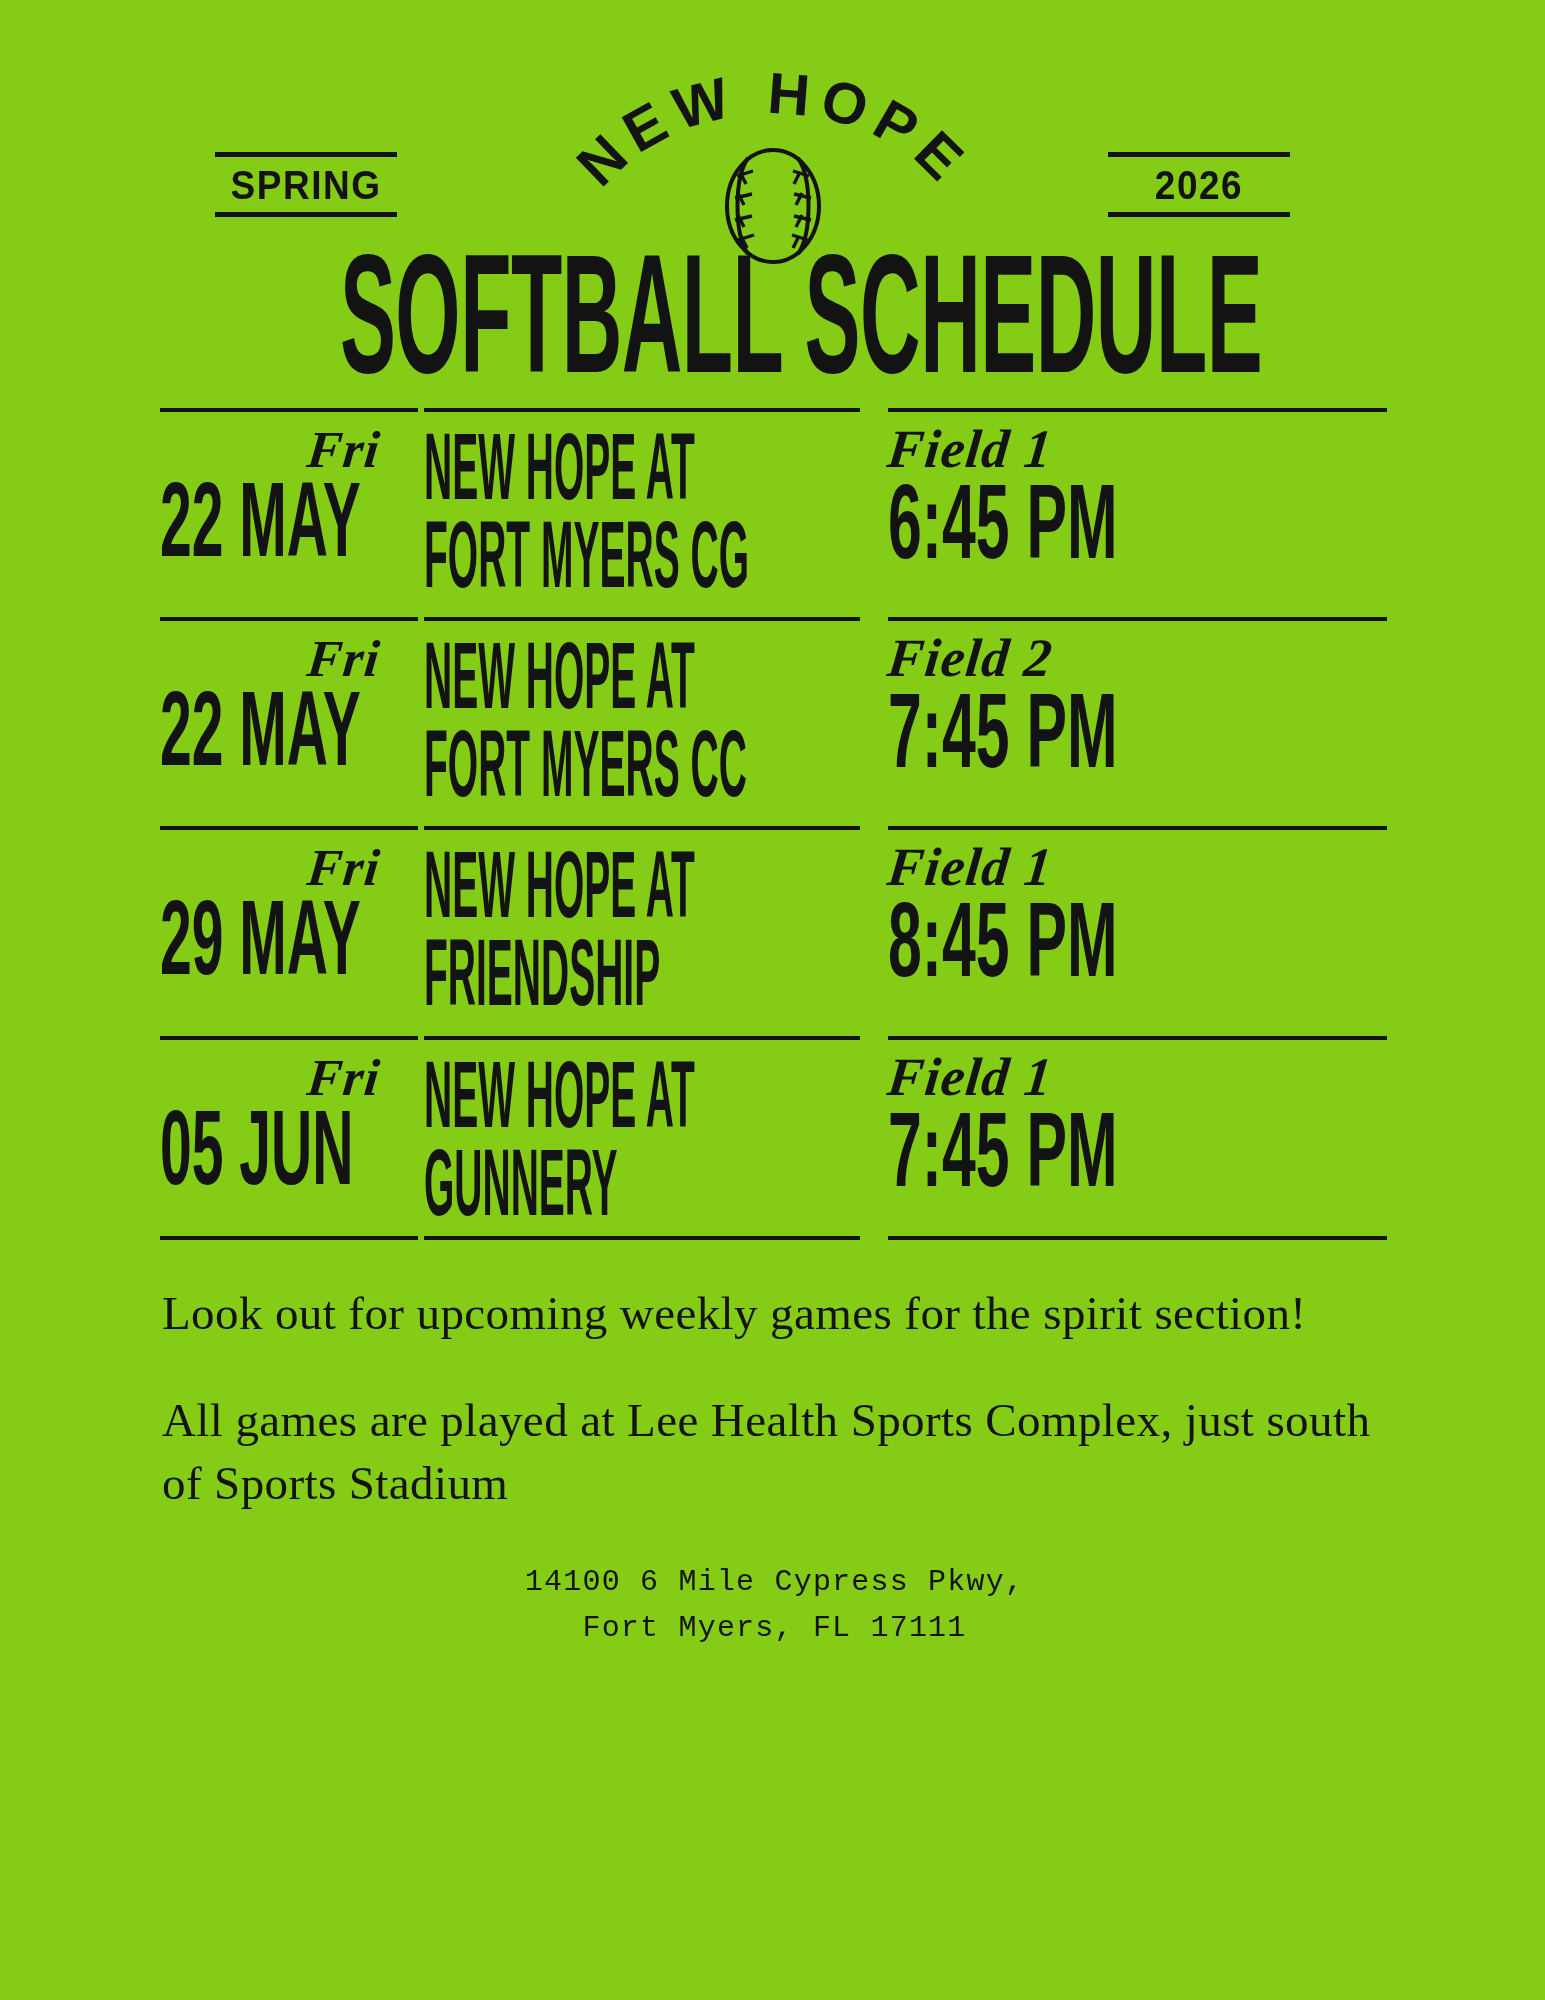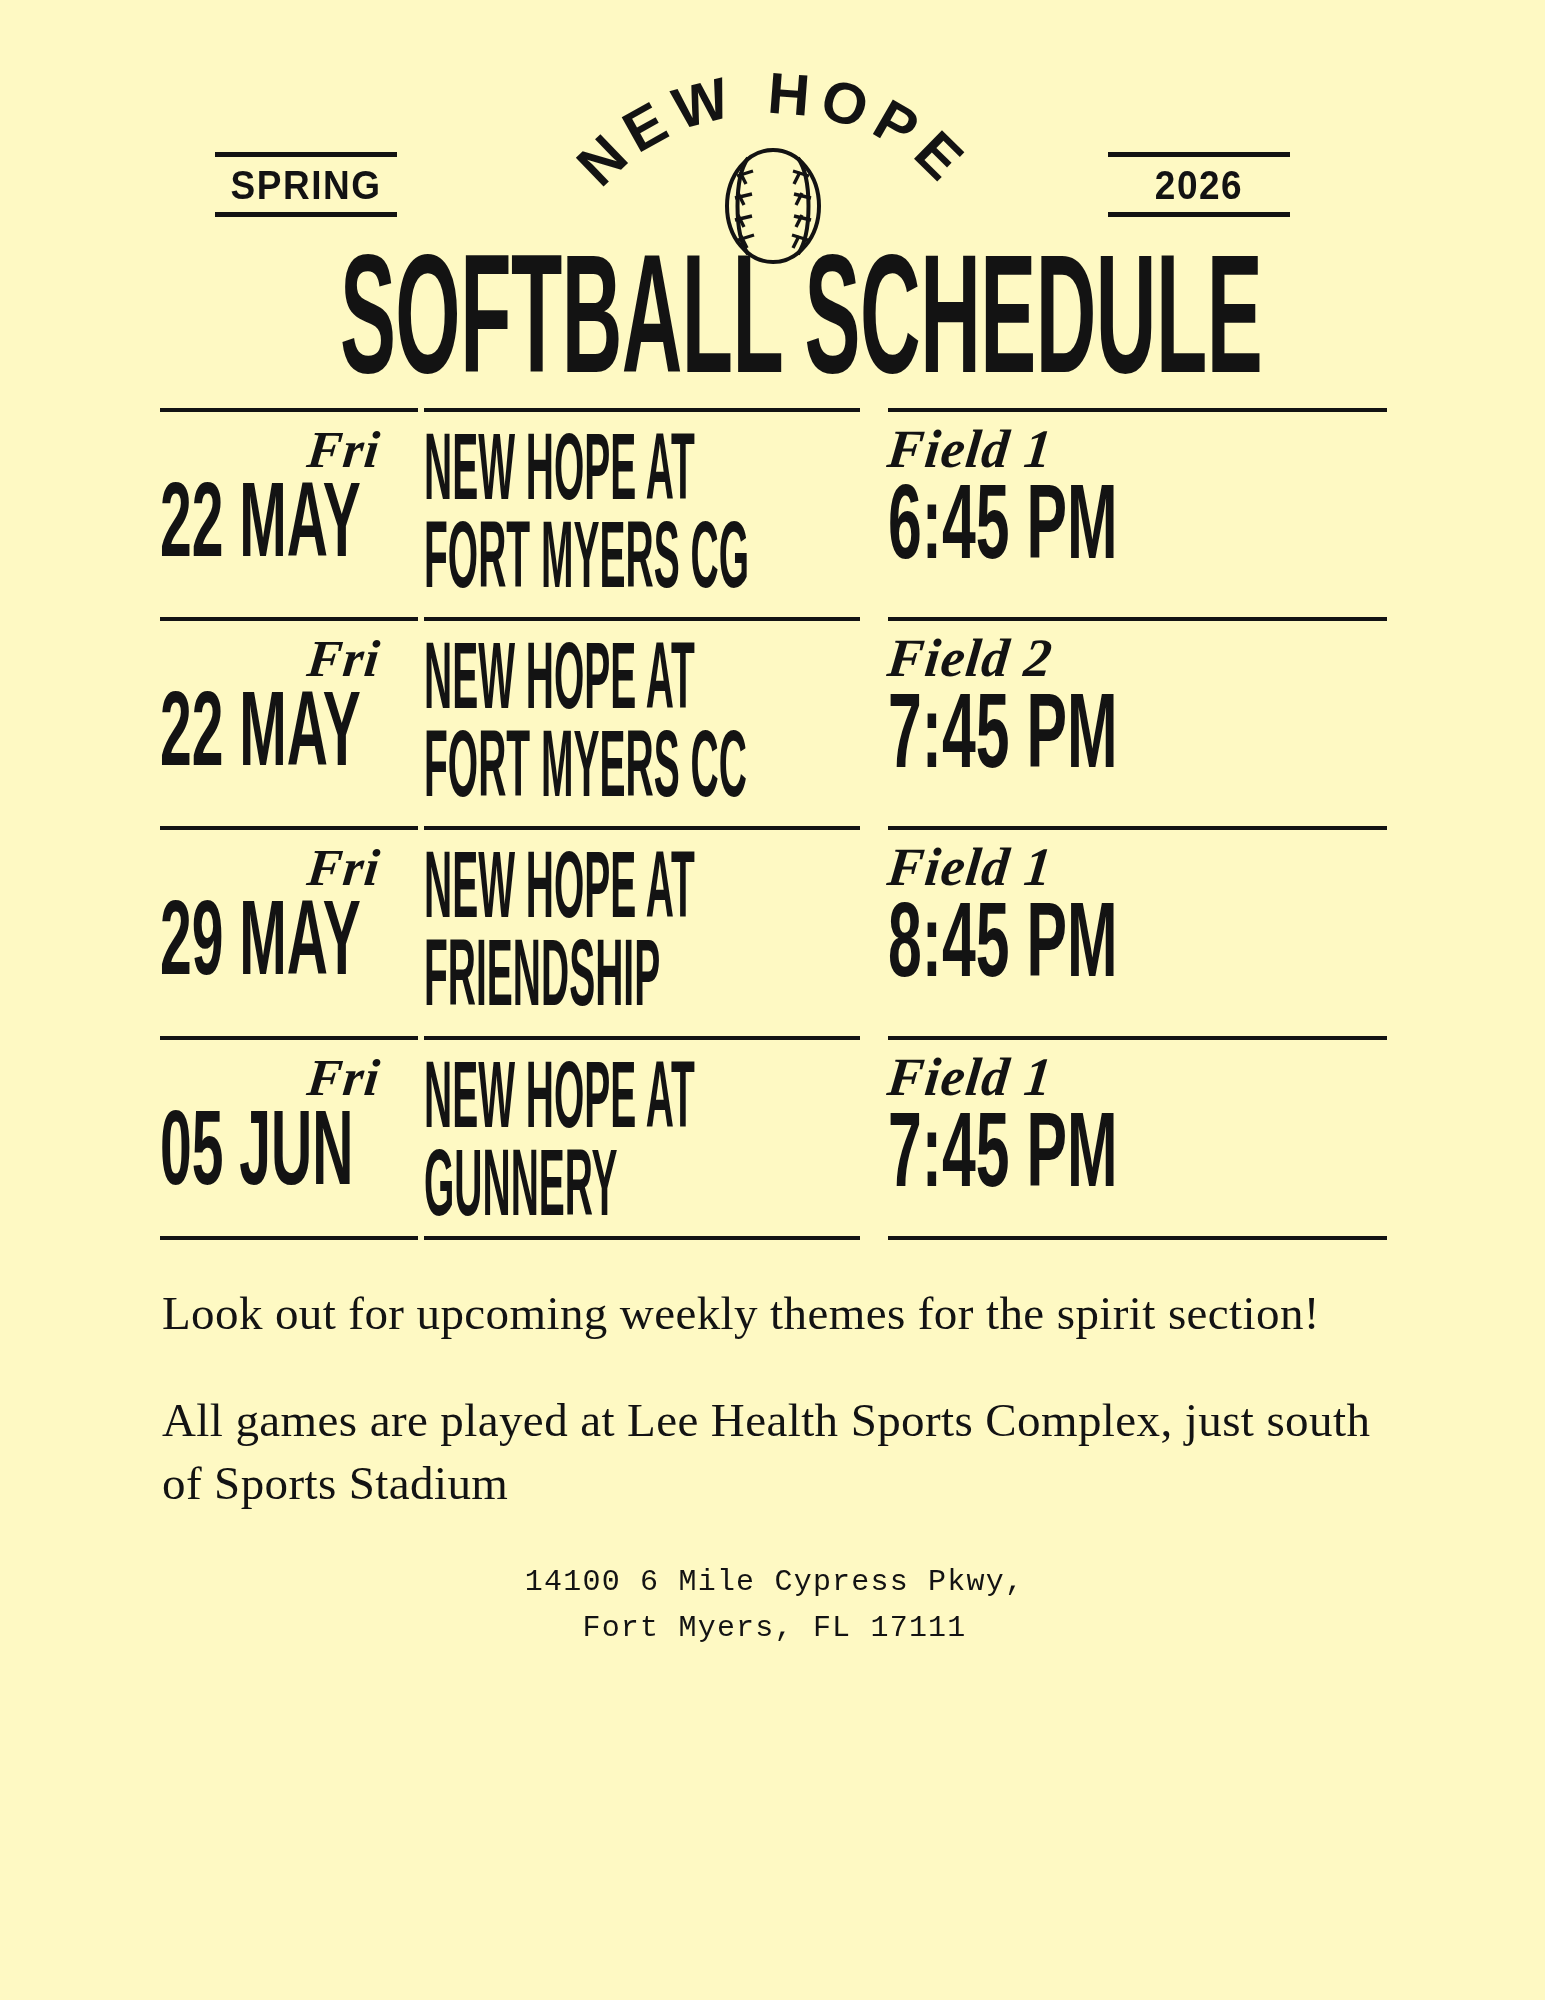--- a/index.html
+++ b/index.html
@@ -4,21 +4,21 @@
 <style>
   html, body {
     margin: 0;
     padding: 0;
     background: #f6f1e2;
   }
   .page {
     position: relative;
     width: 1545px;
     height: 2000px;
-    background: #fef9c3;
+    background: #84cc16;
     color: #131313;
     font-family: "Liberation Sans", sans-serif;
     overflow: hidden;
   }
 
   
   .header {
     position: relative;
     height: 250px;
   }
@@ -311,21 +311,21 @@
 
   </div>
 
   <div class="bottom-rules">
     <div class="col col-date"></div>
     <div class="col col-match"></div>
     <div class="col col-place"></div>
   </div>
 
   <div class="footer">
-    <p class="note">Look out for upcoming weekly themes for the spirit section!</p>
+    <p class="note">Look out for upcoming weekly games for the spirit section!</p>
     <p class="note">All games are played at Lee Health Sports Complex, just south of Sports Stadium</p>
     <div class="address">
       <div>14100 6 Mile Cypress Pkwy,</div>
       <div>Fort Myers, FL 17111</div>
     </div>
   </div>
 
 </div>
 
 </body></html>

